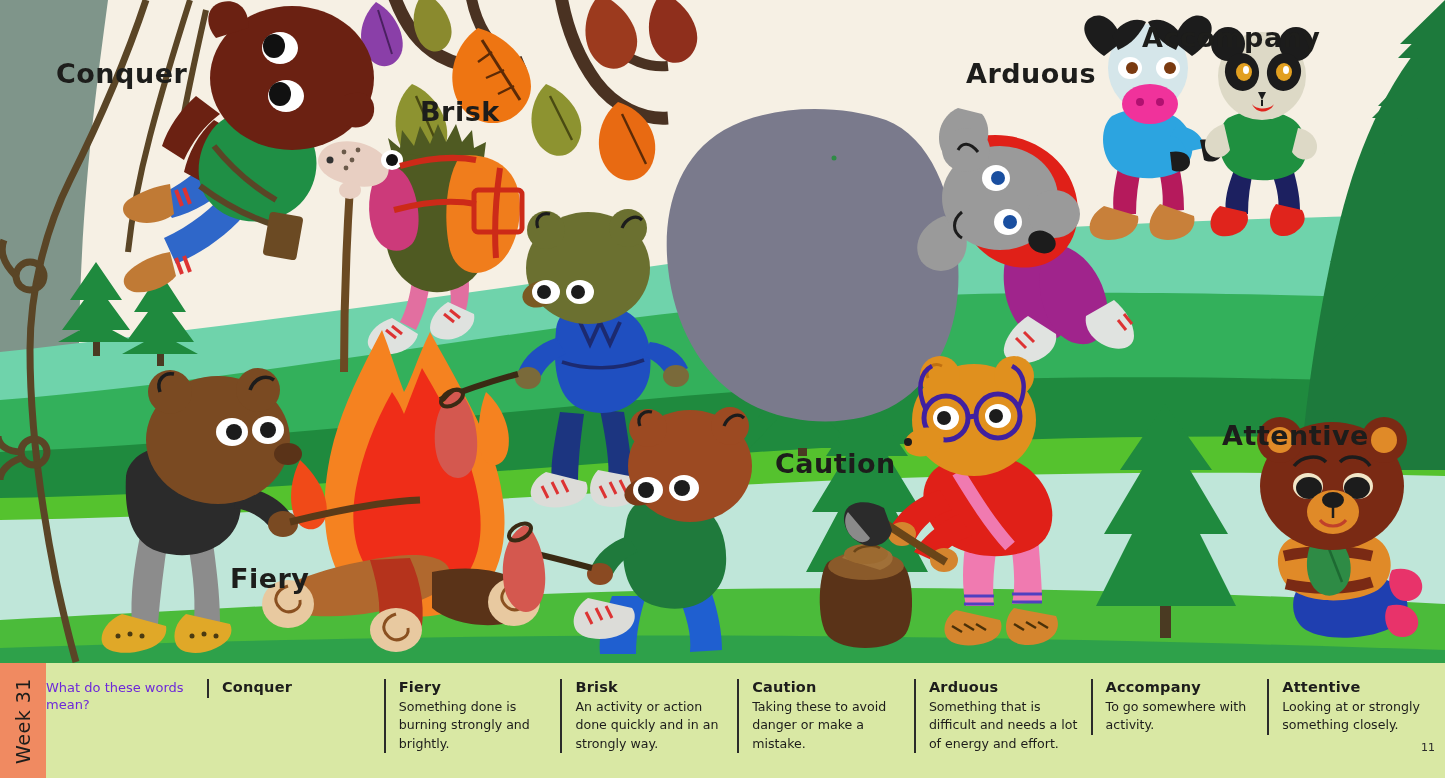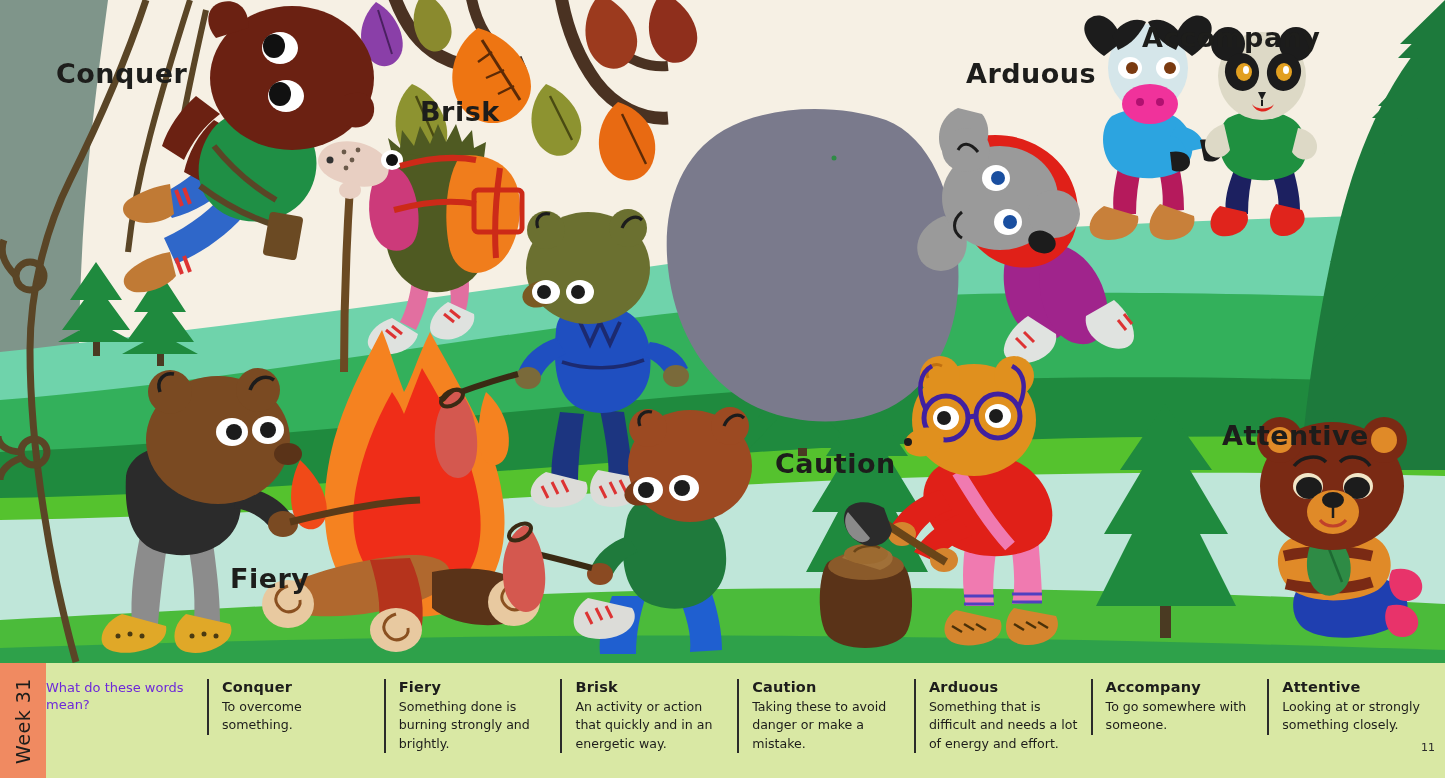--- a/index.html
+++ b/index.html
@@ -661,46 +661,45 @@
     <div id="weektab">
       <span class="vtext">Week 31</span>
     </div>
 
     <div id="capinner">
 
       <div class="question">What do these words mean?</div>
 
       <div class="defcol">
         <div class="term">Conquer</div>
-        <div class="desc">To overcome something.</div>
       </div>
 
       <div class="defcol">
         <div class="term">Fiery</div>
         <div class="desc">Something done is burning strongly and brightly.</div>
       </div>
 
       <div class="defcol">
         <div class="term">Brisk</div>
-        <div class="desc">An activity or action that quickly and in an energetic way.</div>
+        <div class="desc">An activity or action done quickly and in an strongly way.</div>
       </div>
 
       <div class="defcol">
         <div class="term">Caution</div>
         <div class="desc">Taking these to avoid danger or make a mistake.</div>
       </div>
 
       <div class="defcol">
         <div class="term">Arduous</div>
         <div class="desc">Something that is difficult and needs a lot of energy and effort.</div>
       </div>
 
       <div class="defcol">
         <div class="term">Accompany</div>
-        <div class="desc">To go somewhere with someone.</div>
+        <div class="desc">To go somewhere with activity.</div>
       </div>
 
       <div class="defcol">
         <div class="term">Attentive</div>
         <div class="desc">Looking at or strongly something closely.</div>
       </div>
 
       <div id="pagenum">11</div>
     </div>
   </div>

